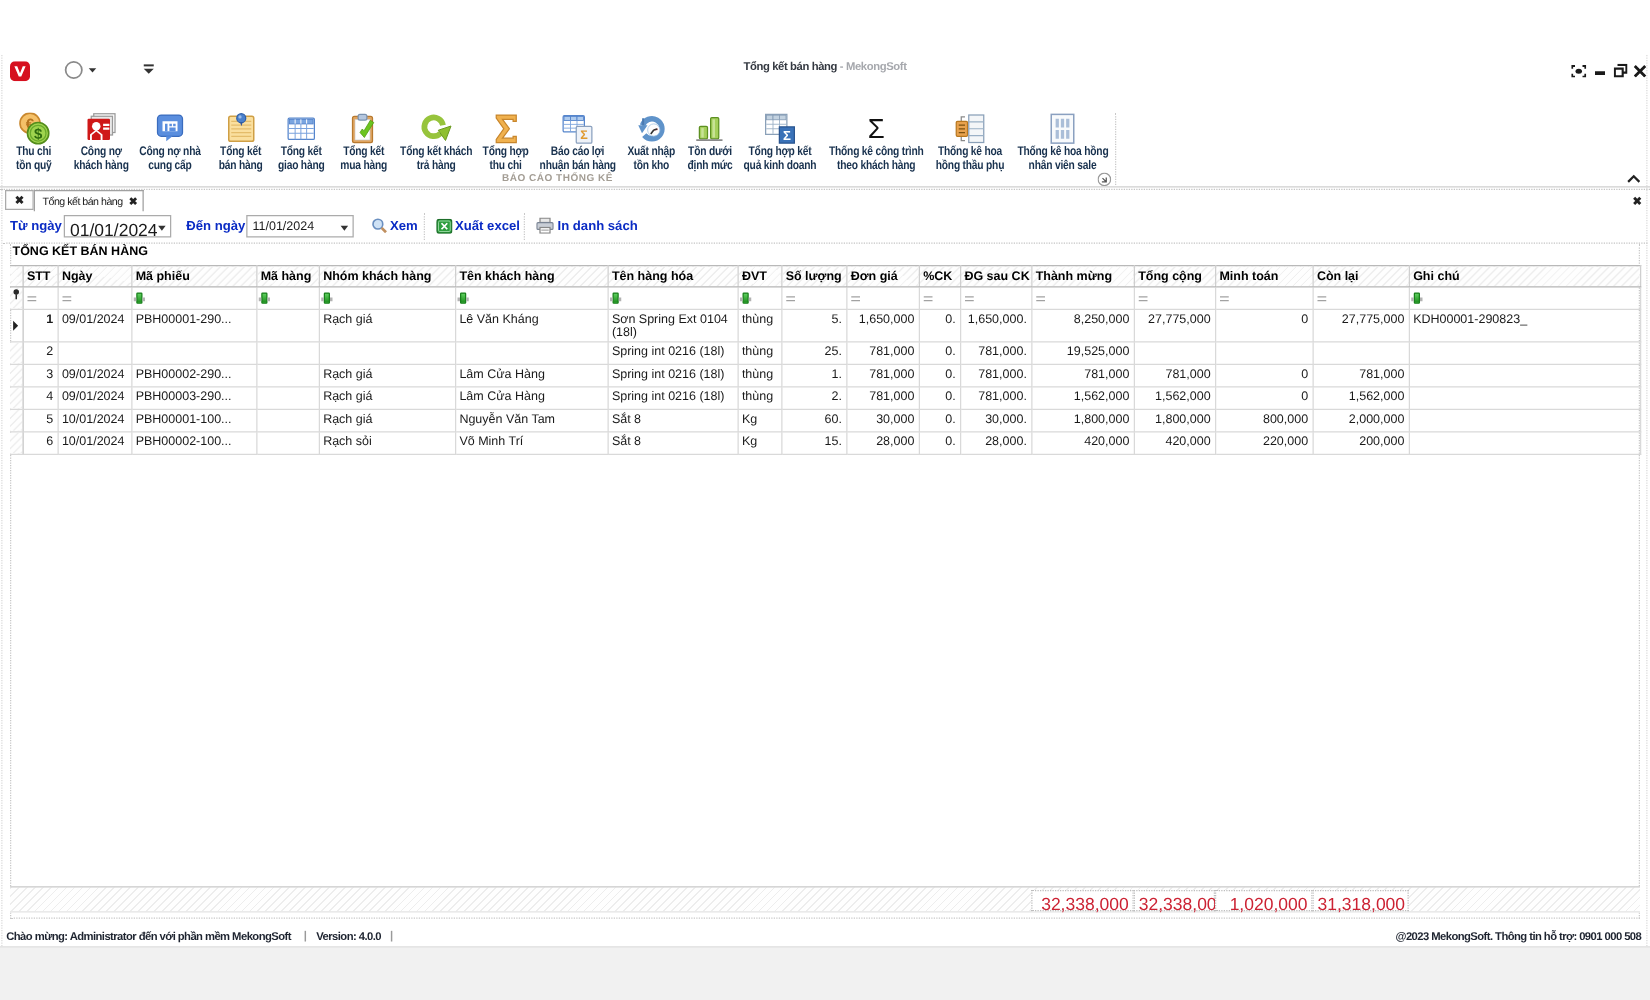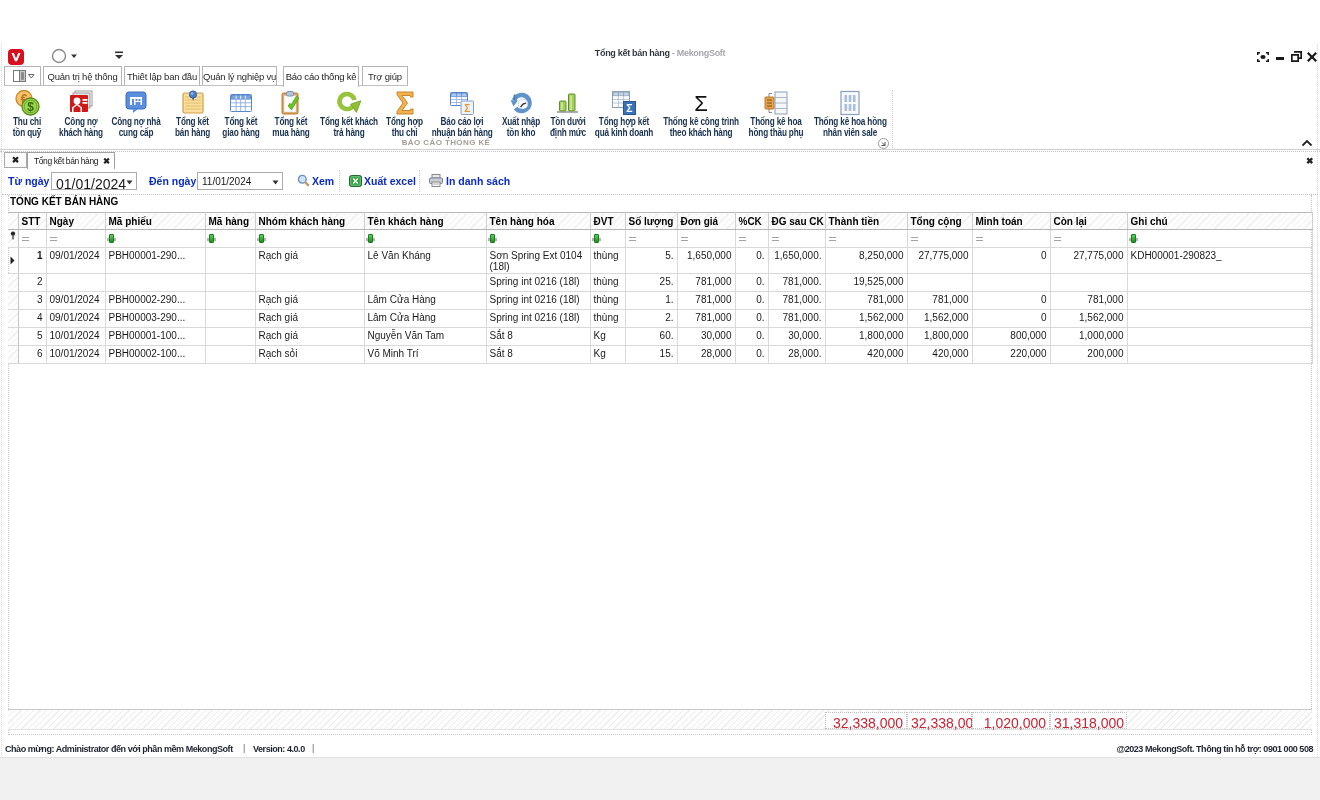--- a/index.html
+++ b/index.html
@@ -76,36 +76,20 @@
   </svg>
   <rect class="abs" style="left:1276px; top:13px; width:8px; height:2.5px; background:#1a1a1a;"></rect>
   <svg class="abs" style="left:1291px; top:7px;" width="11" height="11" viewBox="0 0 11 11">
     <path d="M3 0 L11 0 L11 8 L8 8 L8 11 L0 11 L0 3 L3 3 Z M3 1.8 L3 3 L8 3 L8 6.2 L9.3 6.2 L9.3 1.8 Z M1.7 4.8 L1.7 9.2 L6.3 9.2 L6.3 4.8 Z" fill="#1a1a1a"></path>
   </svg>
   <svg class="abs" style="left:1307px; top:8px;" width="10" height="10" viewBox="0 0 10 10">
     <path d="M0 1.6 L1.6 0 L5 3.4 L8.4 0 L10 1.6 L6.6 5 L10 8.4 L8.4 10 L5 6.6 L1.6 10 L0 8.4 L3.4 5 Z" fill="#1a1a1a"></path>
   </svg>
 </div>
 
-<div id="rtabs" class="abs" style="left:0; top:66px; width:1320px; height:21px;">
-  <div class="abs" style="left:4px; top:19px; width:404px; border-top:1px solid #c0c0c0;"></div>
-  <div class="abs rbtn" style="left:4px; top:0; width:37px; height:19px; border:1px solid #b4b4b4; border-bottom:none; background:#fff;">
-    <svg class="abs" style="left:8px; top:3px;" width="22" height="12" viewBox="0 0 22 12">
-      <rect x="0.5" y="0.5" width="12" height="11" fill="#fff" stroke="#7a7a7a"></rect>
-      <rect x="6.5" y="0.5" width="6" height="11" fill="#c8c8c8" stroke="#7a7a7a"></rect>
-      <rect x="8" y="2.2" width="3" height="7.6" fill="#8a8a8a"></rect>
-      <path d="M15.5 4.5 L21 4.5 L18.25 8 Z" fill="none" stroke="#6a6a6a" stroke-width="1"></path>
-    </svg>
-  </div>
-  <div class="rtab" style="left:43px; width:79px;">Quản trị hệ thống</div>
-  <div class="rtab" style="left:124px; width:76px;">Thiết lập ban đầu</div>
-  <div class="rtab" style="left:202px; width:75px;">Quản lý nghiệp vụ</div>
-  <div class="rtab rtab-act" style="left:283px; width:76px;">Báo cáo thống kê</div>
-  <div class="rtab" style="left:362px; width:46px;">Trợ giúp</div>
-</div>
 
 <div id="ribbon" class="abs" style="left:0; top:86px; width:1320px; height:63px;">
 
 <div class="ritem" style="left:0px; width:54px;">
   <svg width="26" height="26" viewBox="0 0 26 26">
     <circle cx="10" cy="8.5" r="8" fill="#f5c169" stroke="#c9882e" stroke-width="1.3"></circle>
     <text x="10" y="13" font-size="12" font-weight="bold" fill="#b5741f" text-anchor="middle">€</text>
     <circle cx="16.5" cy="16.5" r="8.5" fill="#9fd44e" stroke="#538c1b" stroke-width="1.3"></circle>
     <circle cx="16.5" cy="16.5" r="6.3" fill="none" stroke="#6aa92b" stroke-width="1"></circle>
     <text x="16.5" y="21.3" font-size="12" font-weight="bold" fill="#2e6b0e" text-anchor="middle">$</text>
@@ -400,21 +384,21 @@
             <th>Mã phiếu</th>
             <th>Mã hàng</th>
   <th>Nhóm khách hàng</th>
             <th>Tên khách hàng</th>
             <th>Tên hàng hóa</th>
             <th>ĐVT</th>
   <th>Số lượng</th>
             <th>Đơn giá</th>
             <th>%CK</th>
             <th>ĐG sau CK</th>
-            <th>Thành tiền</th>
+            <th>Thành mừng</th>
   <th>Tổng cộng</th>
             <th>Minh toán</th>
             <th>Còn lại</th>
             <th>Ghi chú</th>
 </tr>
 <tr class="frow">
   <td class="ind hatch">
               <svg width="6" height="9" viewBox="0 0 6 9" style="display:block;margin:1px auto 0;">
                 <circle cx="3" cy="2.6" r="2.2" fill="#2a2a2a"></circle>
                 <rect x="2.4" y="4.4" width="1.2" height="4" fill="#2a2a2a"></rect>
@@ -532,21 +516,21 @@
             <td>Nguyễn Văn Tam</td>
             <td>Sắt 8</td>
             <td>Kg</td>
   <td class="r">60.</td>
             <td class="r">30,000</td>
             <td class="r">0.</td>
             <td class="r">30,000.</td>
   <td class="r">1,800,000</td>
             <td class="r">1,800,000</td>
             <td class="r">800,000</td>
-            <td class="r">1,000,000</td>
+            <td class="r">2,000,000</td>
             <td></td>
 </tr>
 <tr class="drow">
   <td class="ind hatch"></td>
   <td class="r">6</td>
             <td>10/01/2024</td>
             <td>PBH00002-100...</td>
             <td></td>
   <td>Rạch sỏi</td>
             <td>Võ Minh Trí</td>

